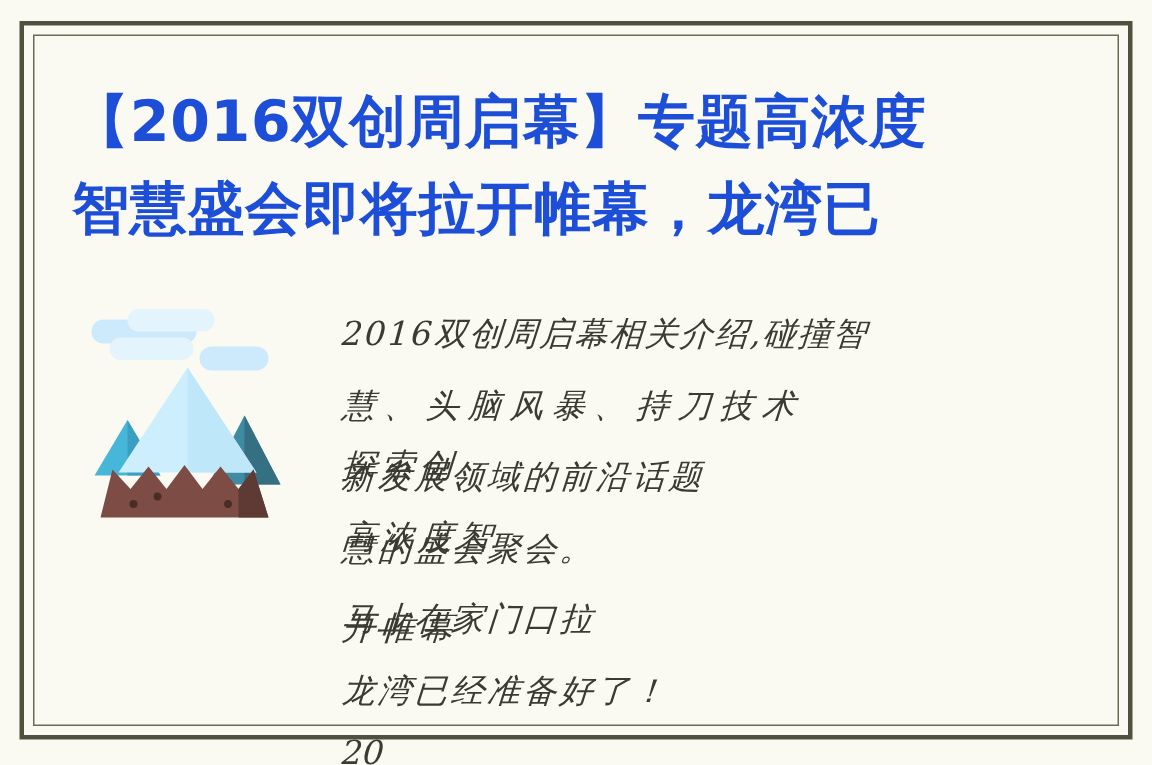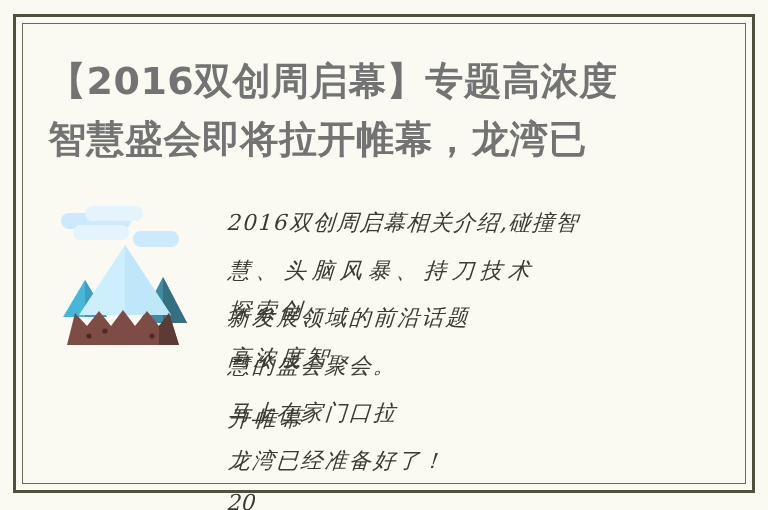--- a/index.html
+++ b/index.html
@@ -37,21 +37,21 @@
 
   
   #title{
     position:absolute;
     left:48px;top:52px;
     width:660px;
     font-size:38px;
     line-height:58px;
     font-weight:700;
     letter-spacing:.5px;
-    color:#737373;
+    color:#1d4ed8;
     font-family:"DejaVu Sans","Liberation Sans",sans-serif;
     white-space:pre-line;
   }
 
   
   #illustration{
     position:absolute;
     left:55px;top:205px;
     width:140px;height:150px;
   }

